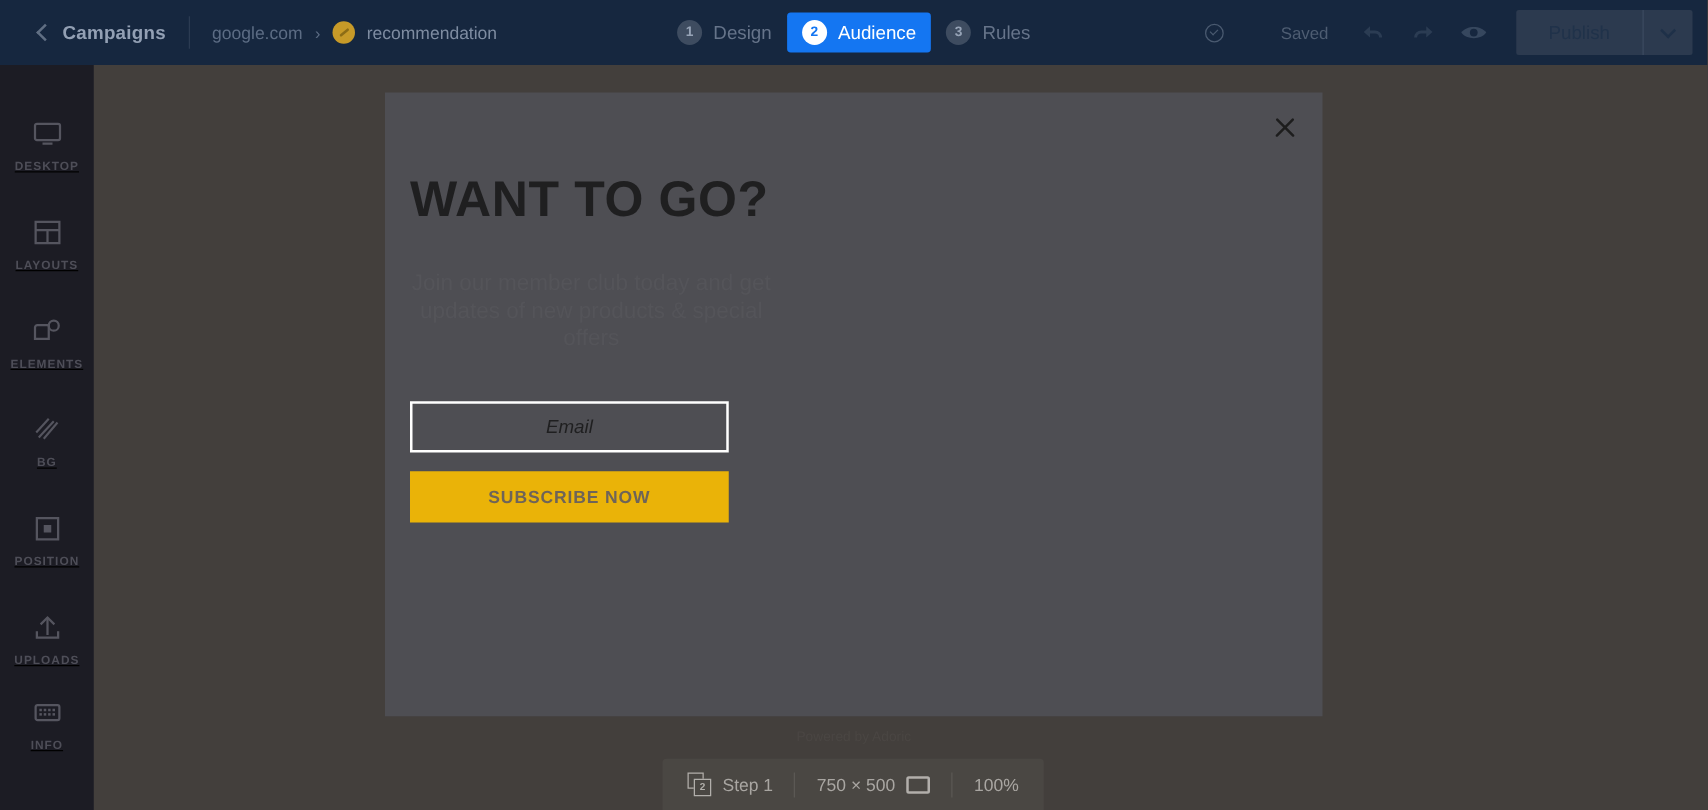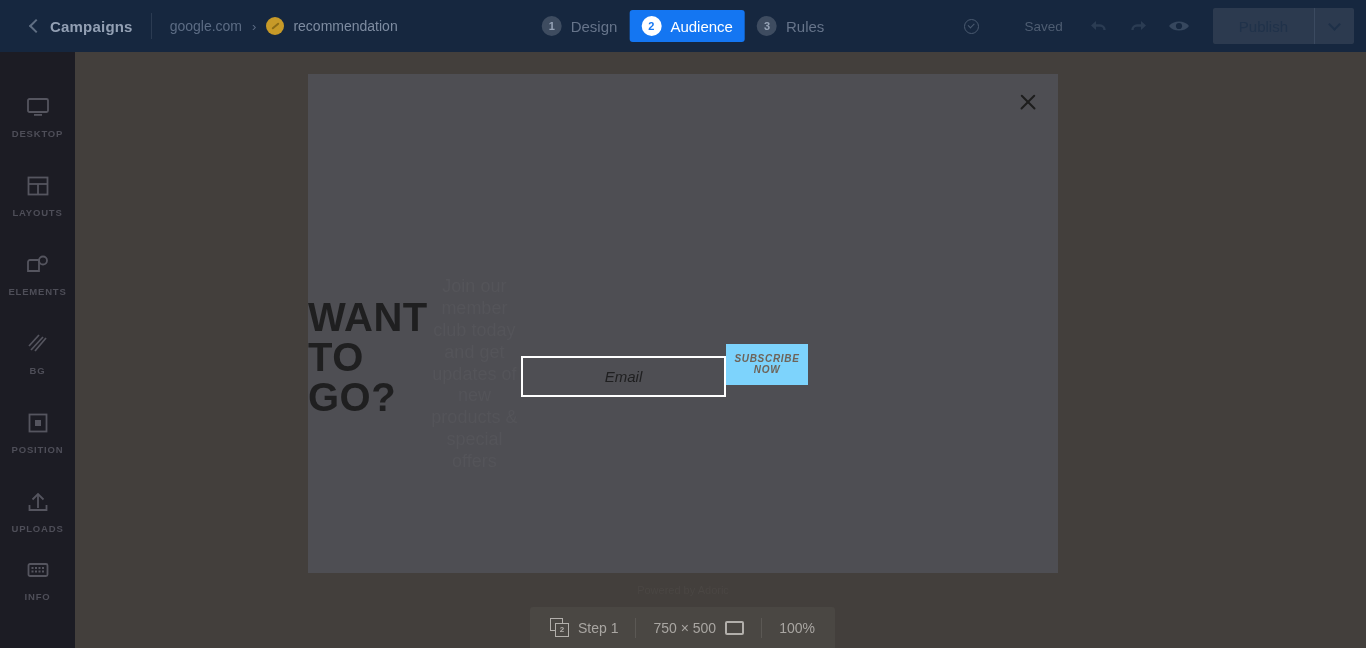--- a/index.html
+++ b/index.html
@@ -120,21 +120,21 @@
   
   .sidebar {
     position: absolute; left: 0; top: 52px;
     width: 75px; height: 596px;
     background: #1c1c24;
     display: flex; flex-direction: column; align-items: center;
     padding-top: 42px; z-index: 20;
   }
   .side-item {
     width: 75px; display: flex; flex-direction: column;
-    align-items: center; margin-bottom: 34px; cursor: pointer;
+    align-items: center; margin-bottom: 34px; cursor: pointer; text-decoration: underline;
   }
   .side-ico { width: 26px; height: 26px; margin-bottom: 8px; }
   .side-label {
     color: #4e4e58; font-size: 9.5px; font-weight: bold; letter-spacing: .8px;
   }
   .side-item.bottom { position: absolute; bottom: 12px; align-items: center; }
 
   
   .canvas {
     position: absolute; left: 75px; top: 52px;
@@ -151,22 +151,23 @@
   }
   .close-x::before, .close-x::after {
     content: ""; position: absolute; left: 1px; top: 10px;
     width: 20px; height: 2.4px; background: #1d1d1d; border-radius: 1px;
   }
   .close-x::before { transform: rotate(45deg); }
   .close-x::after  { transform: rotate(-45deg); }
 
   .pop-inner {
     position: absolute; left: 0; top: 0; width: 500px; height: 100%;
-    display: flex; flex-direction: row; align-items: center;
+    display: flex; flex-direction: column; 
     padding-top: 66px;
+    padding-left: 20px;
   }
   .head1 {
     color: #1f1f20; font-size: 40px; font-weight: bold;
     letter-spacing: .5px; line-height: 1;
   }
   .script-wrap { position: relative; margin-top: 16px; height: 52px; }
   .script-hl {
     position: absolute; left: 50%; transform: translateX(-50%);
     bottom: 4px; width: 184px; height: 28px; background: #7d6f35;
   }
@@ -182,25 +183,24 @@
   .email-field {
     margin-top: 39px; width: 255px; height: 41px;
     border: 2px solid #ffffff; background: transparent;
     color: #fef9c3; font-size: 15px; text-align: center;
     font-family: "Liberation Sans", sans-serif;
     font-style: italic;
   }
   .email-field::placeholder { color: #1f1f20; opacity: 1; }
   .subscribe-btn {
     margin-top: 15px; width: 255px; height: 41px;
-    background: #7dd3fc; color: #6e6459;
-    font-size: 10px; font-weight: bold; letter-spacing: .7px;
+    background: #eab308; color: #6e6459;
+    font-size: 14px; font-weight: bold; letter-spacing: .7px;
     border: none; cursor: pointer;
     font-family: "Liberation Sans", sans-serif;
-    font-style: italic;
   }
   .powered {
     position: absolute; left: 233px; top: 532px; width: 750px;
     text-align: center; color: #4a4643; font-size: 11px;
   }
 
   
   .bottombar {
     position: absolute; left: 455px; bottom: 0;
     height: 41px; background: #4a4743;

